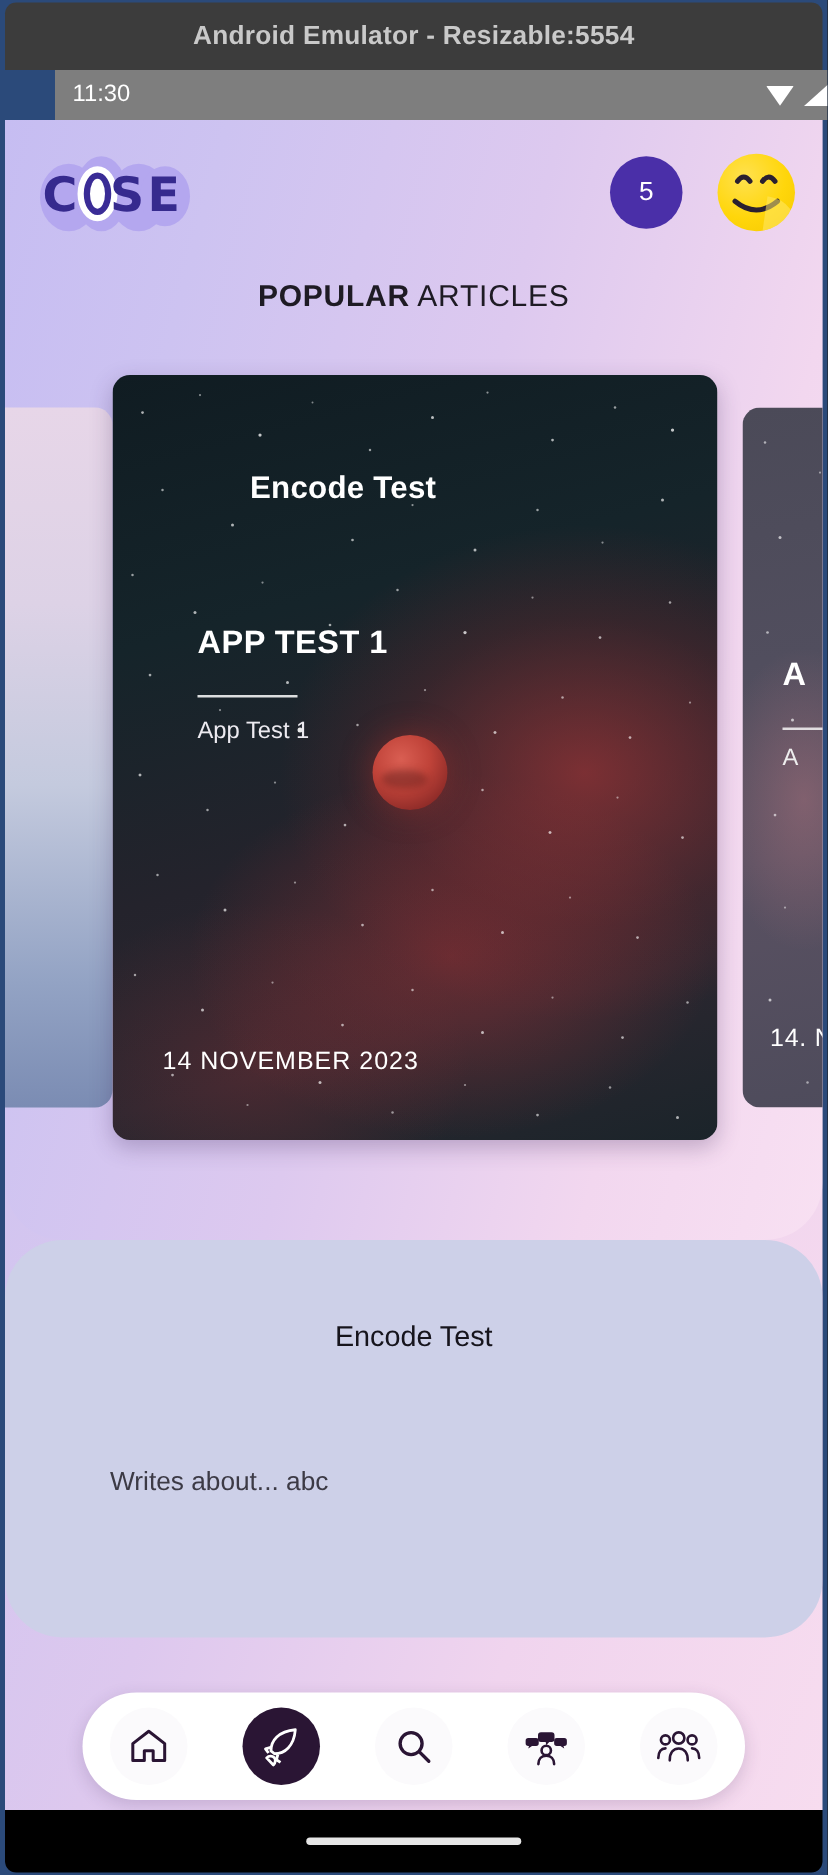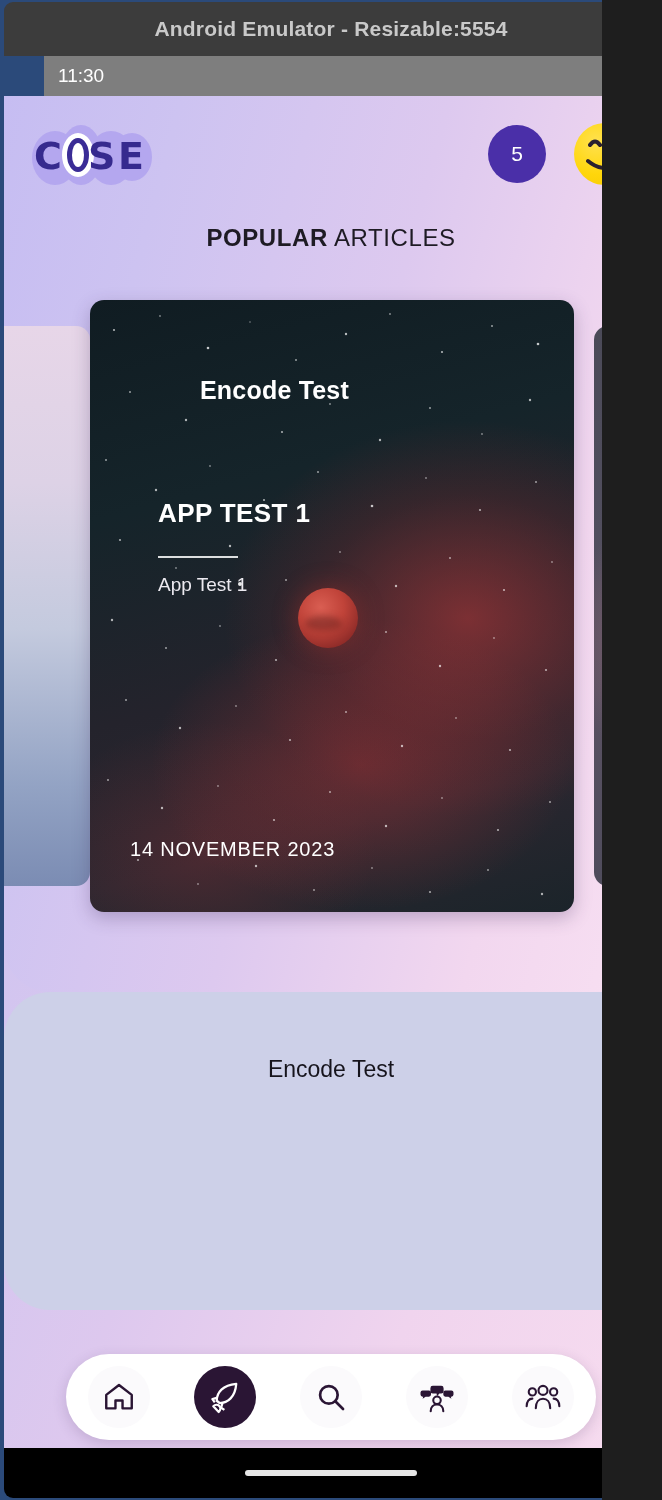--- a/index.html
+++ b/index.html
@@ -1,19 +1,19 @@
 <!DOCTYPE html>
 <html><head>
 <meta charset="utf-8">
 <style>
   * { margin:0; padding:0; box-sizing:border-box; }
   html,body{ width:662px; height:1500px; overflow:hidden; background:#1e1e1e; }
   body{ font-family:"Liberation Sans", sans-serif; }
 
-  #screen{ position:relative; width:602px; height:1500px; overflow:hidden; background:#2b4a7a; }
+  #screen{ position:relative; width:662px; height:1500px; overflow:hidden; background:#2b4a7a; }
 
   
   .emu-titlebar{
     position:absolute; left:4px; top:2px; width:654px; height:54px;
     background:#3c3c3c; border-radius:9px 9px 0 0;
     display:flex; align-items:center; justify-content:center;
     color:#c9c9c9; font-size:21px; font-weight:bold; letter-spacing:.2px;
   }
 
   
@@ -346,20 +346,21 @@
         </svg>
         <div class="r-heading">A</div>
         <div class="r-div"></div>
         <div class="r-sub">A</div>
         <div class="r-date">14. N</div>
       </div>
     </div>
 
     <div class="author">
       <div class="author-name">Encode Test</div>
+      <div class="author-writes">Writes about... abc</div>
     </div>
 
     <div class="bottom-nav">
       <div class="nav-btn">
         <svg width="34" height="34" viewBox="0 0 24 24" fill="none" stroke="#2a1534" stroke-width="1.7">
           <path d="M3 10.5 L12 3.5 L21 10.5 V20 H14.5 V14.5 H9.5 V20 H3 Z" stroke-linejoin="round"></path>
         </svg>
       </div>
       <div class="nav-btn active">
         <svg width="36" height="36" viewBox="0 0 24 24" fill="none" stroke="#ffffff" stroke-width="1.5">

